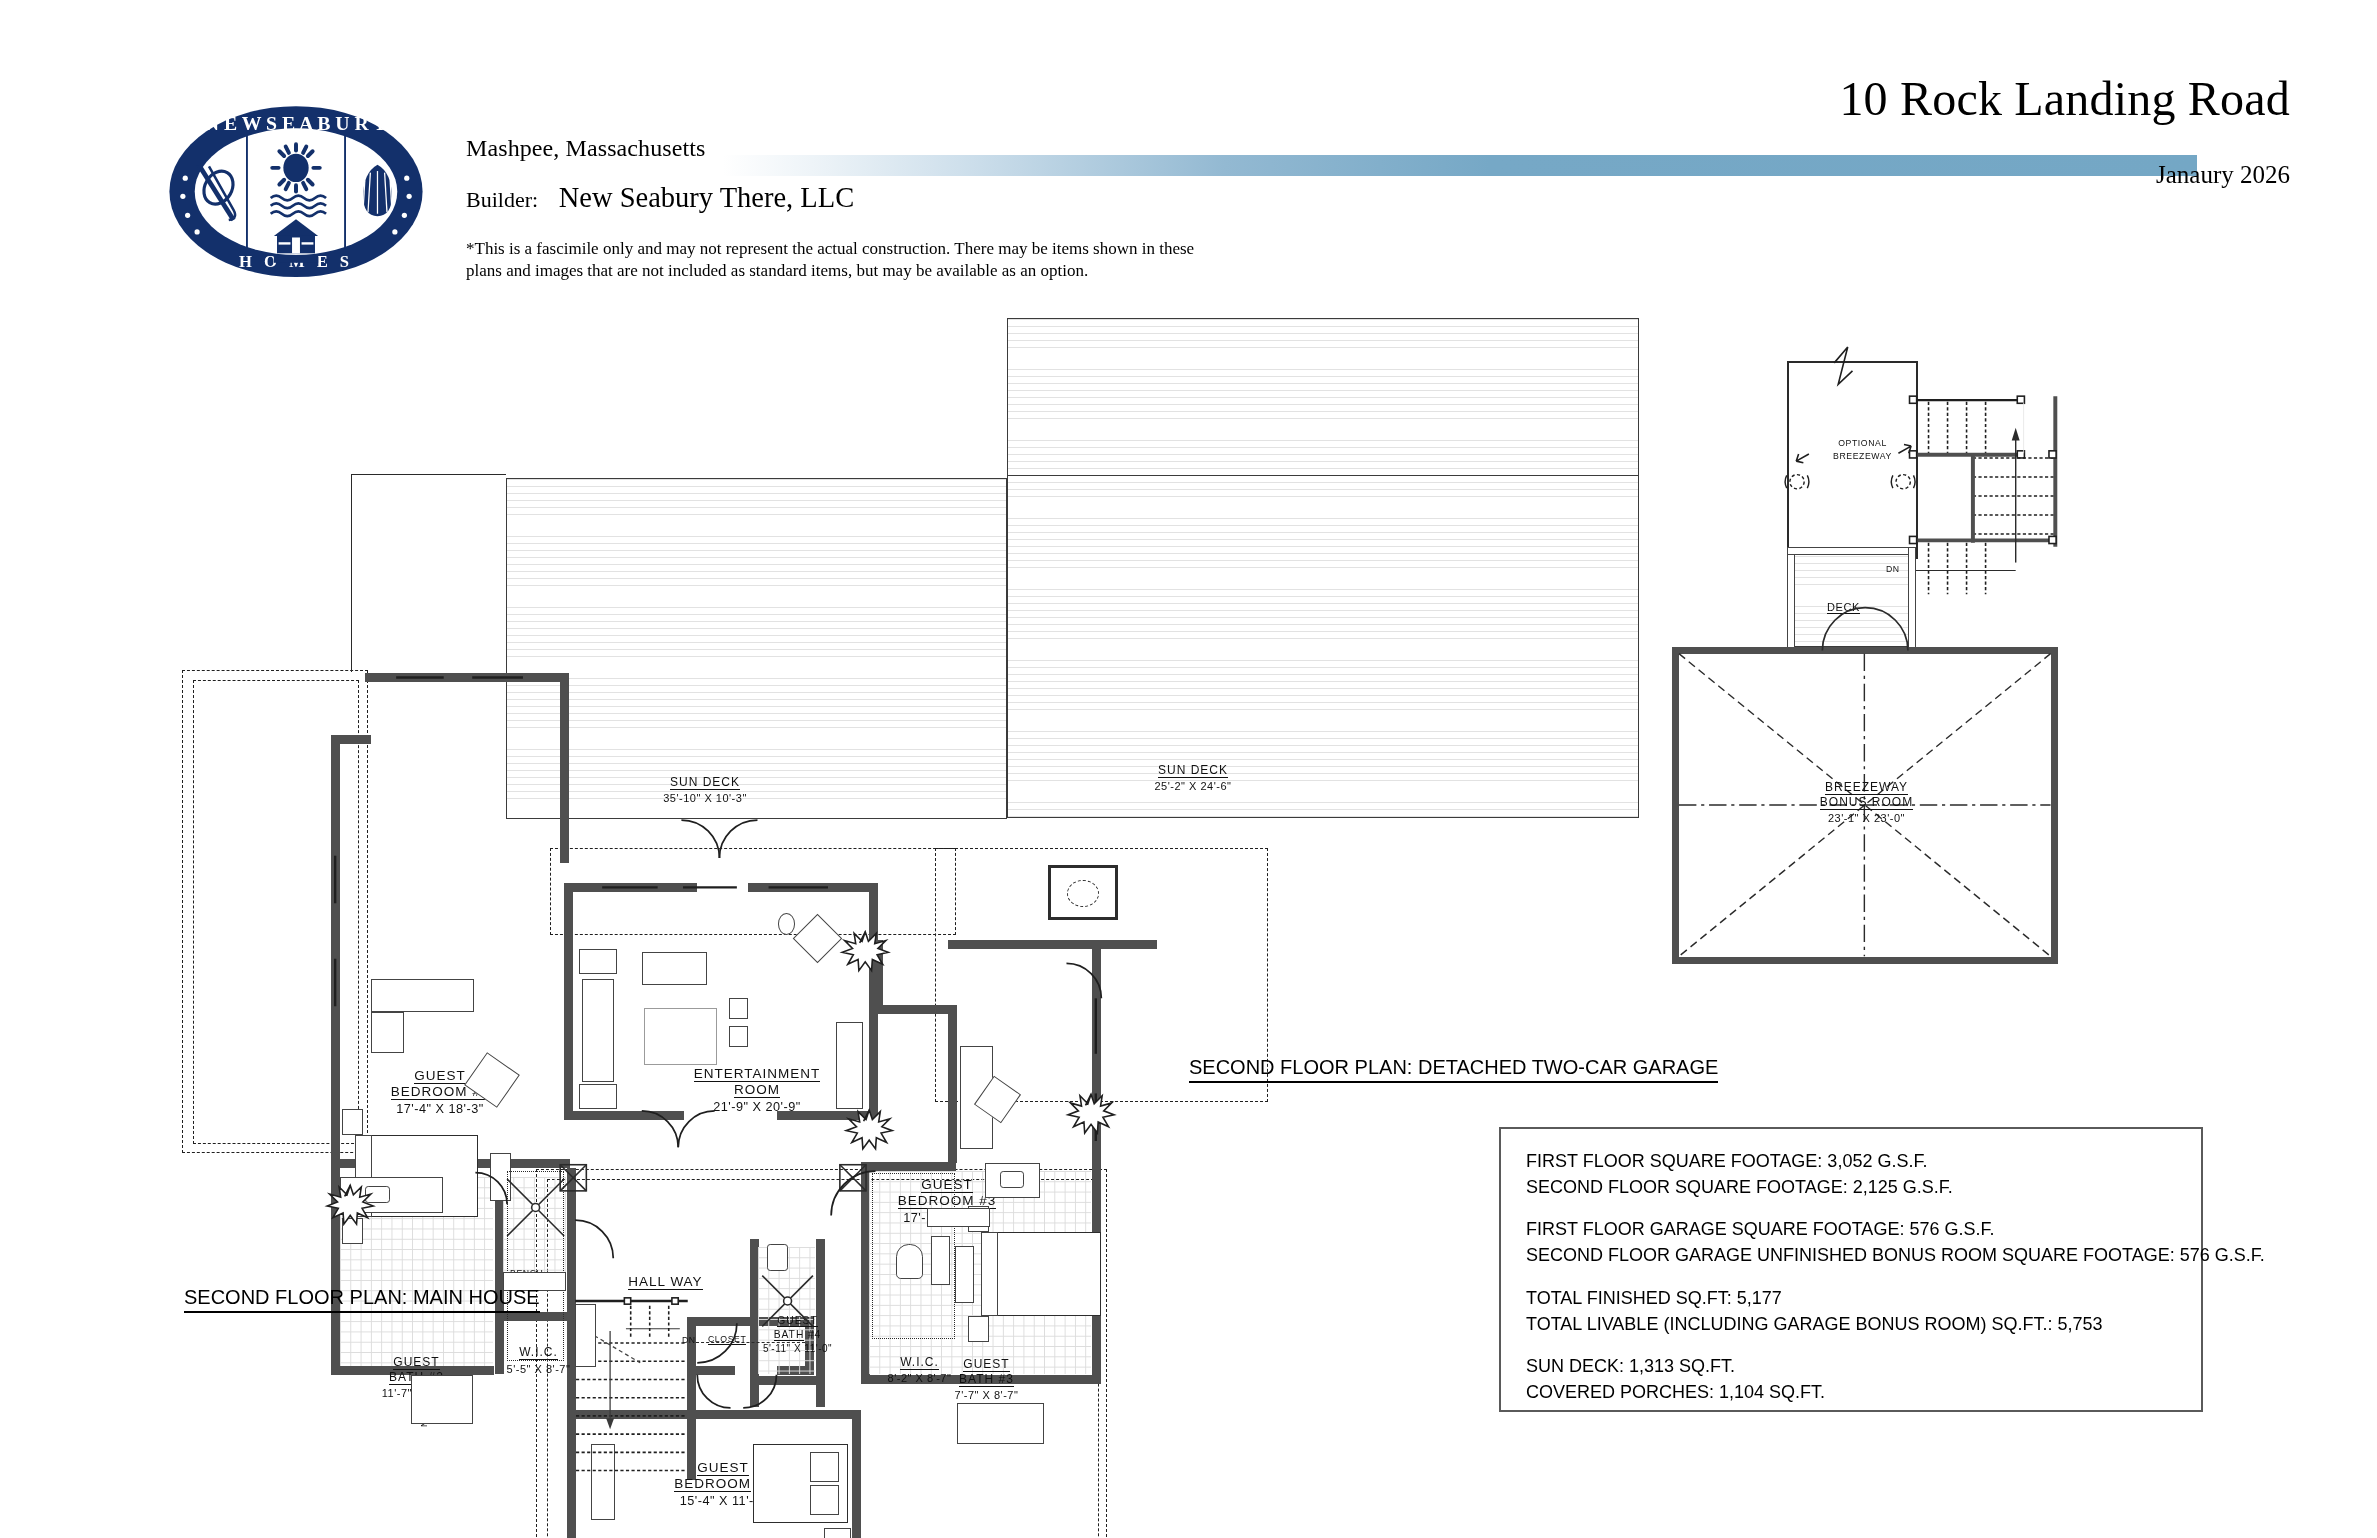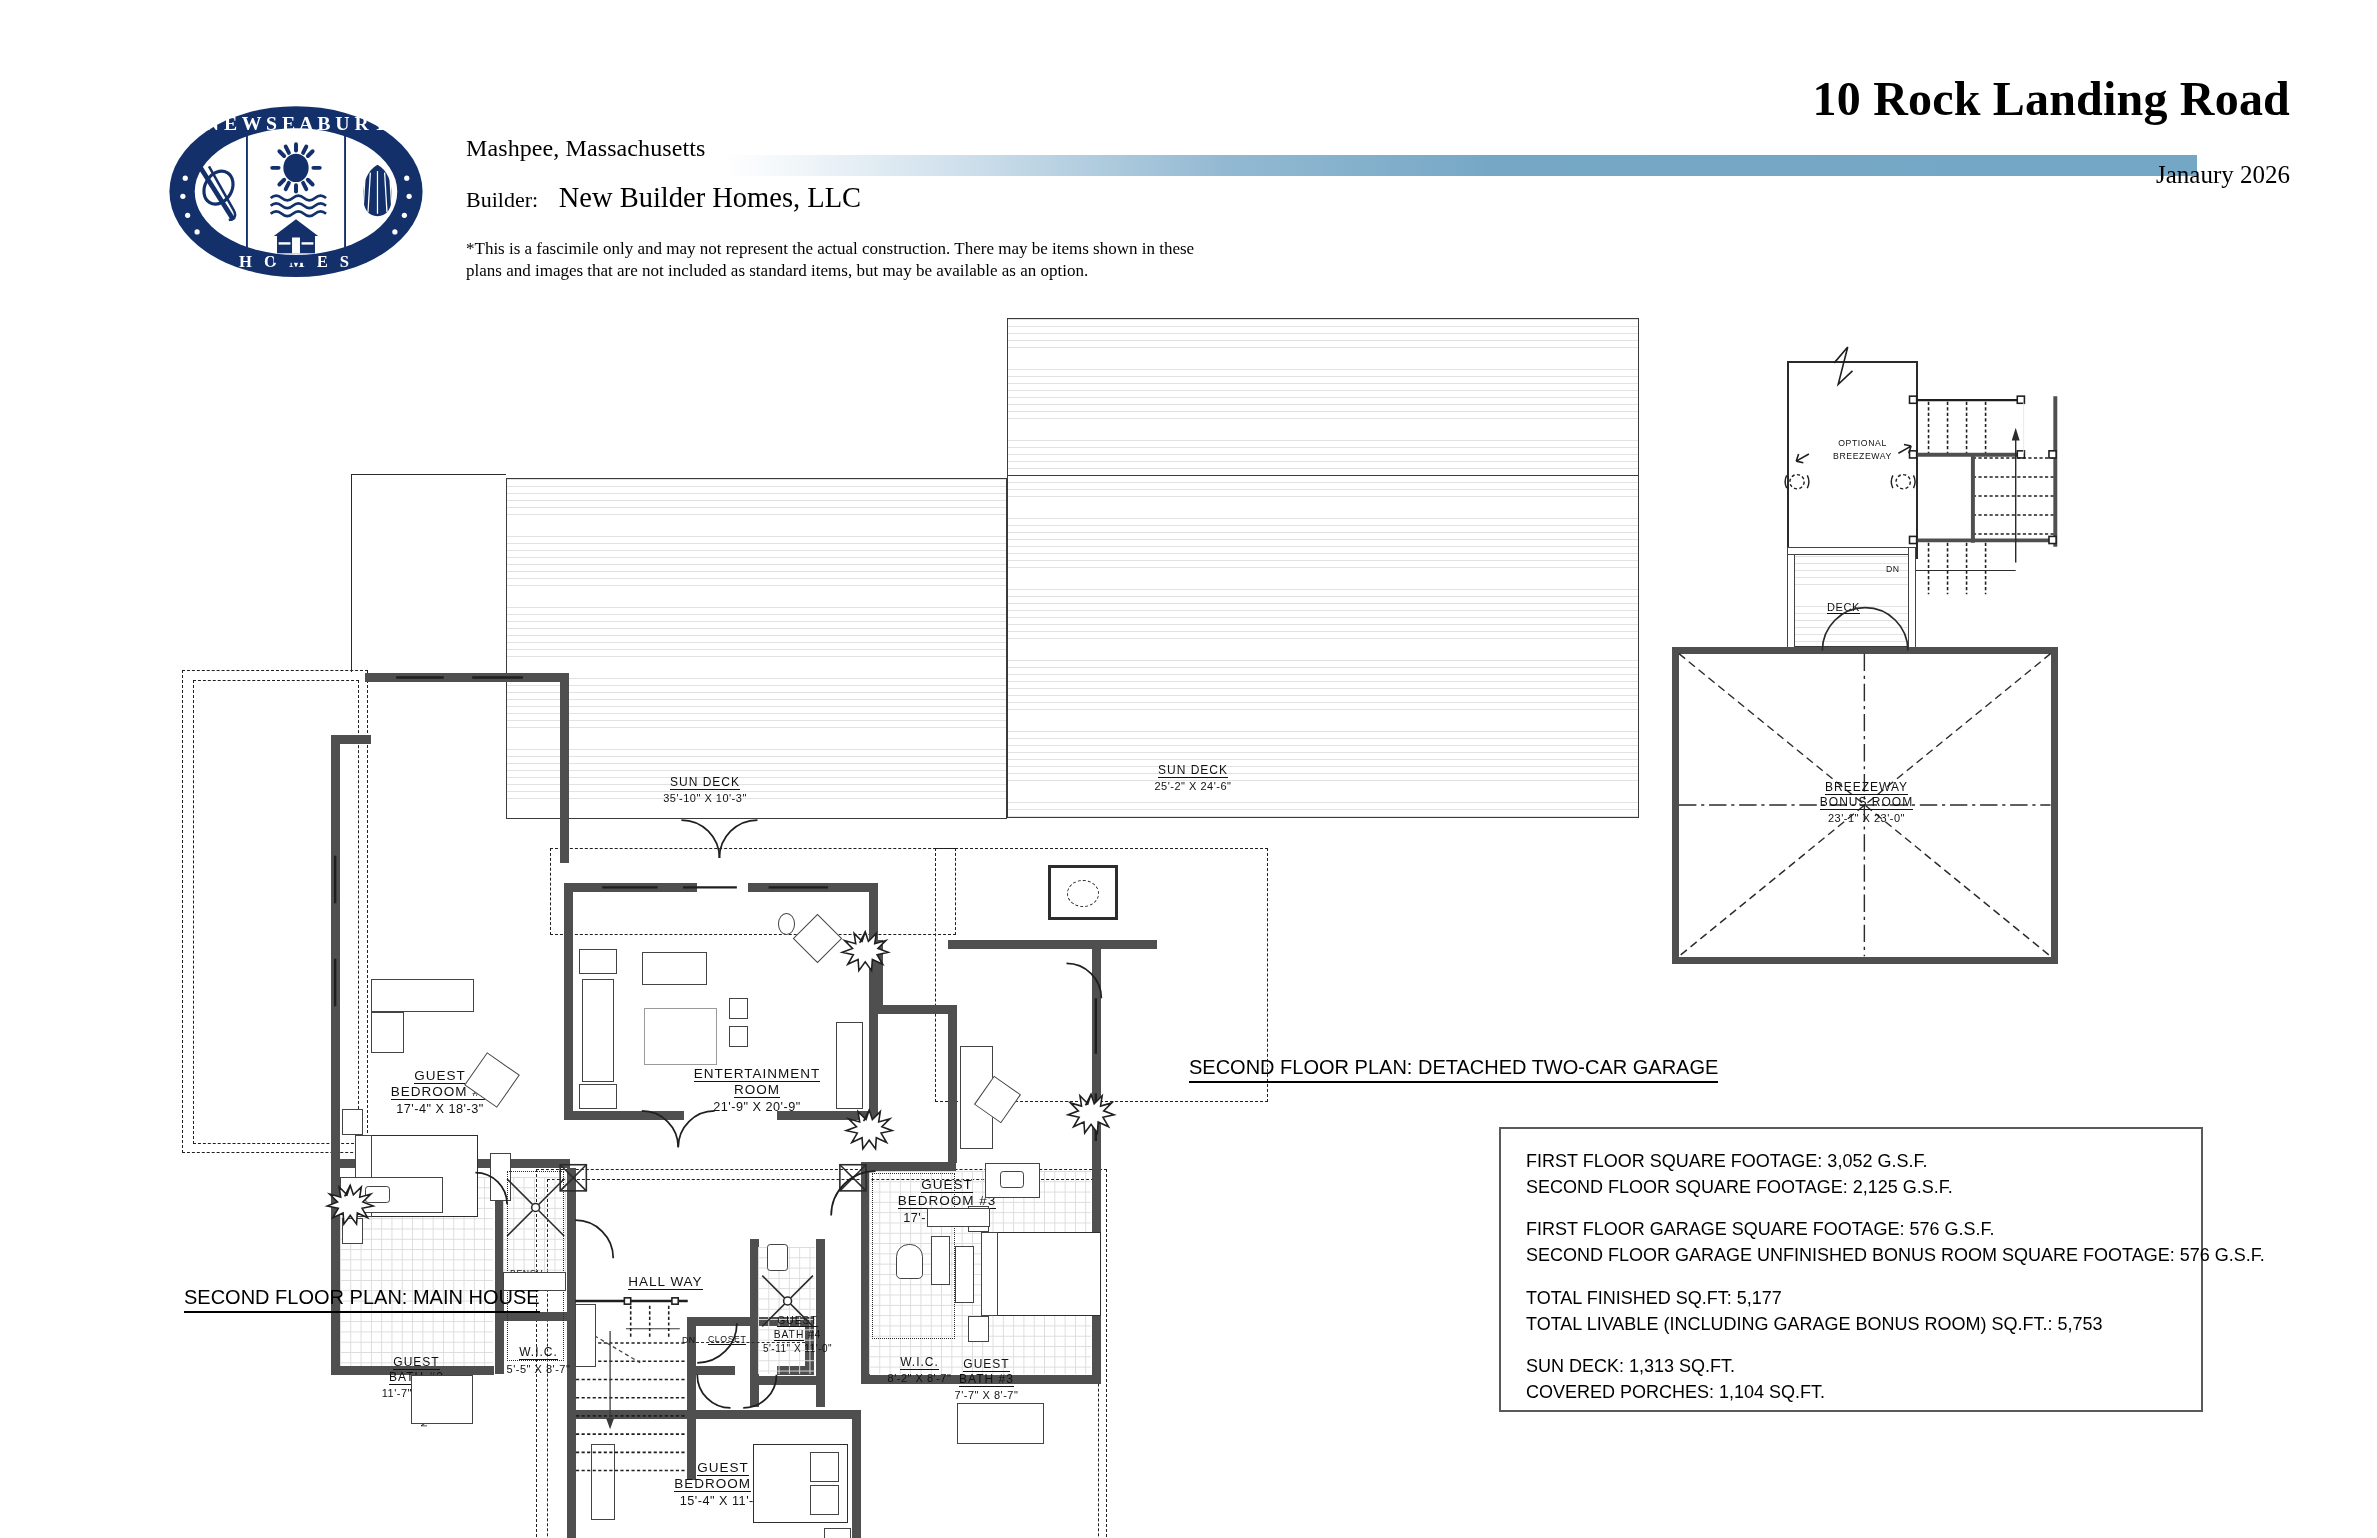--- a/index.html
+++ b/index.html
@@ -39,21 +39,21 @@
   }
 
   #gradbar {
     position: absolute; left: 723px; top: 155px; width: 1474px; height: 20.6px;
     background: linear-gradient(to right, #ffffff 0%, #eef4f8 6%, #cfe0ec 16%, #93b9d2 34%, #76a8c6 52%, #74a7c5 100%);
   }
 
   #title-block { position: absolute; right: 87px; top: 75px; width: 872px; text-align: right; }
   #doc-title {
     font-family: "Liberation Serif", serif;
-    font-size: 48px; line-height: 1.0; color: #000; letter-spacing: 0.2px; font-weight: bold;
+    font-size: 48px; line-height: 1.0; color: #000; letter-spacing: 0.2px;
   }
   #doc-date {
     font-family: "Liberation Serif", serif;
     font-size: 25px; color: #000; margin-top: 38px;
   }
 
   
   #plan-area { position: absolute; left: 0; top: 301px; width: 2377px; height: 1237px; }
 
   .cap {
@@ -202,21 +202,21 @@
           <line x1="284" y1="98" x2="286" y2="132"></line>
         </g>
       </g>
     </svg>
   </div>
 
   <div id="header-left-text">
     <div class="h-city">Mashpee, Massachusetts</div>
     <div class="h-builder-row">
       <span class="h-builder-label">Builder:</span>
-      <span class="h-builder-name">New Builder Homes, LLC</span>
+      <span class="h-builder-name">New Seabury There, LLC</span>
     </div>
   </div>
 
   <div id="header-disclaimer">*This is a fascimile only and may not represent the actual construction. There may be items shown in these plans and images that are not included as standard items, but may be available as an option.</div>
 
   <div id="gradbar"></div>
 
   <div id="title-block">
     <div id="doc-title">10 Rock Landing Road</div>
     <div id="doc-date">Janaury 2026</div>

